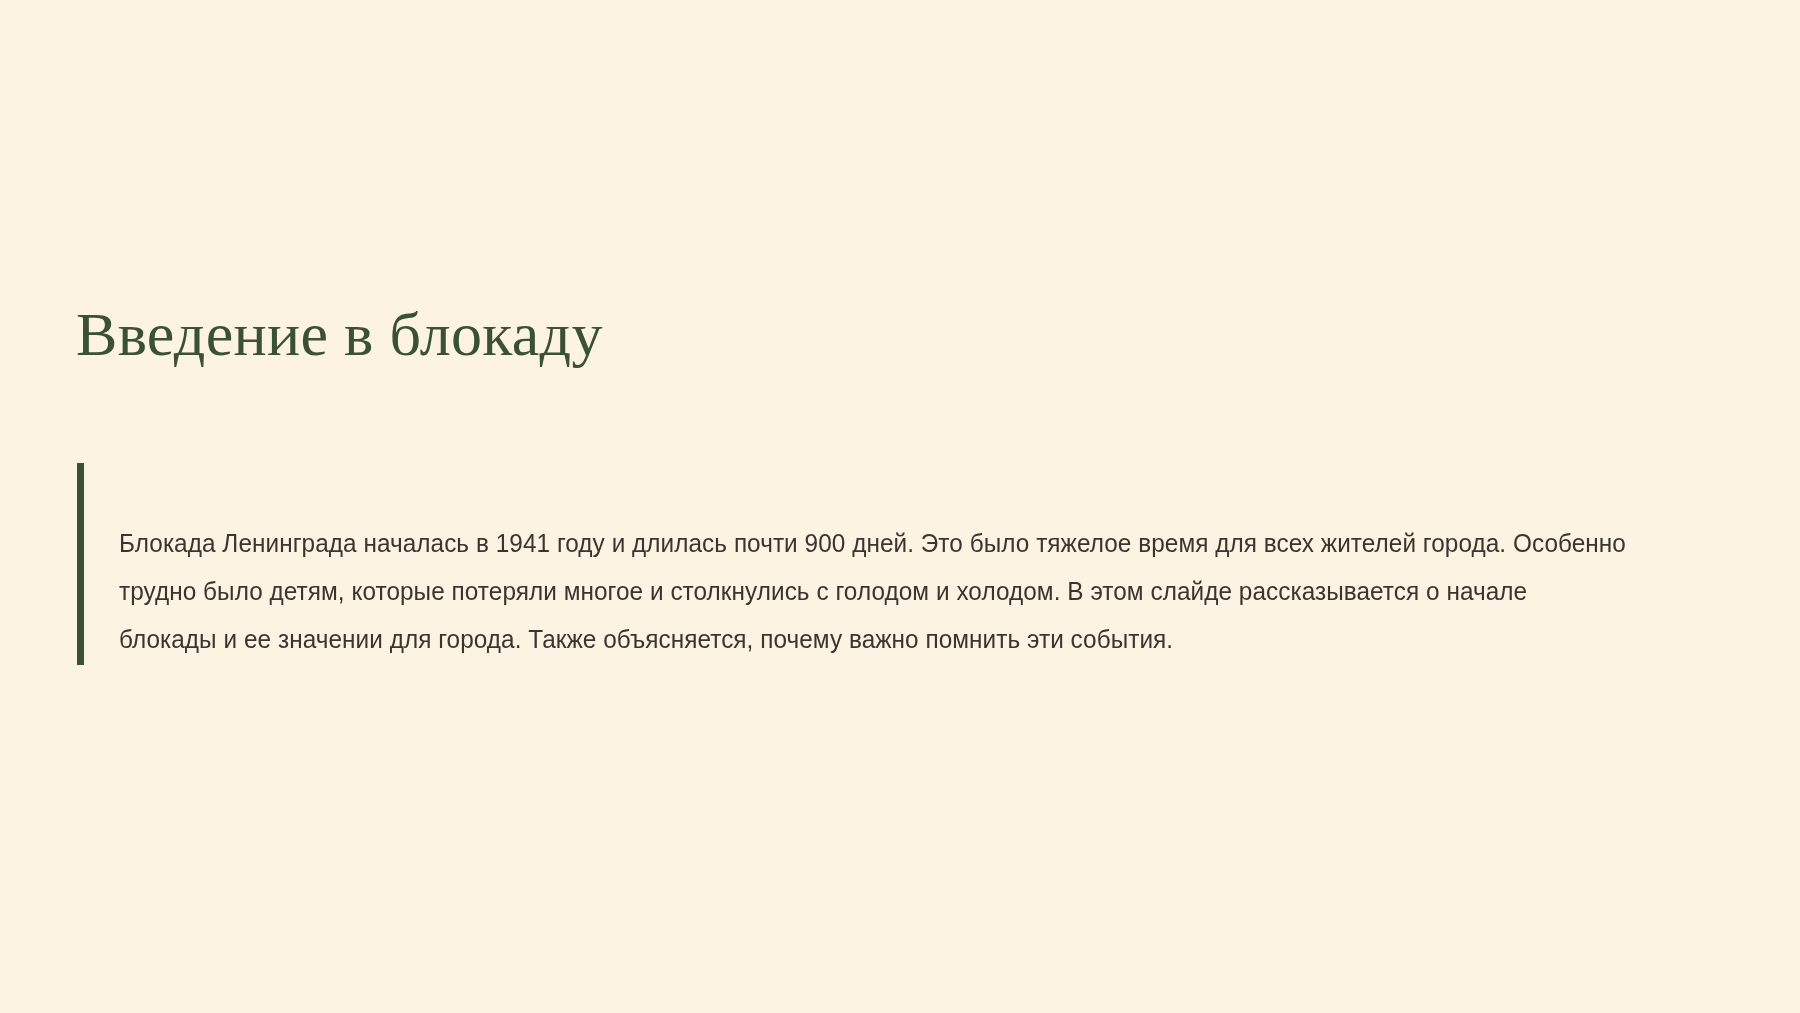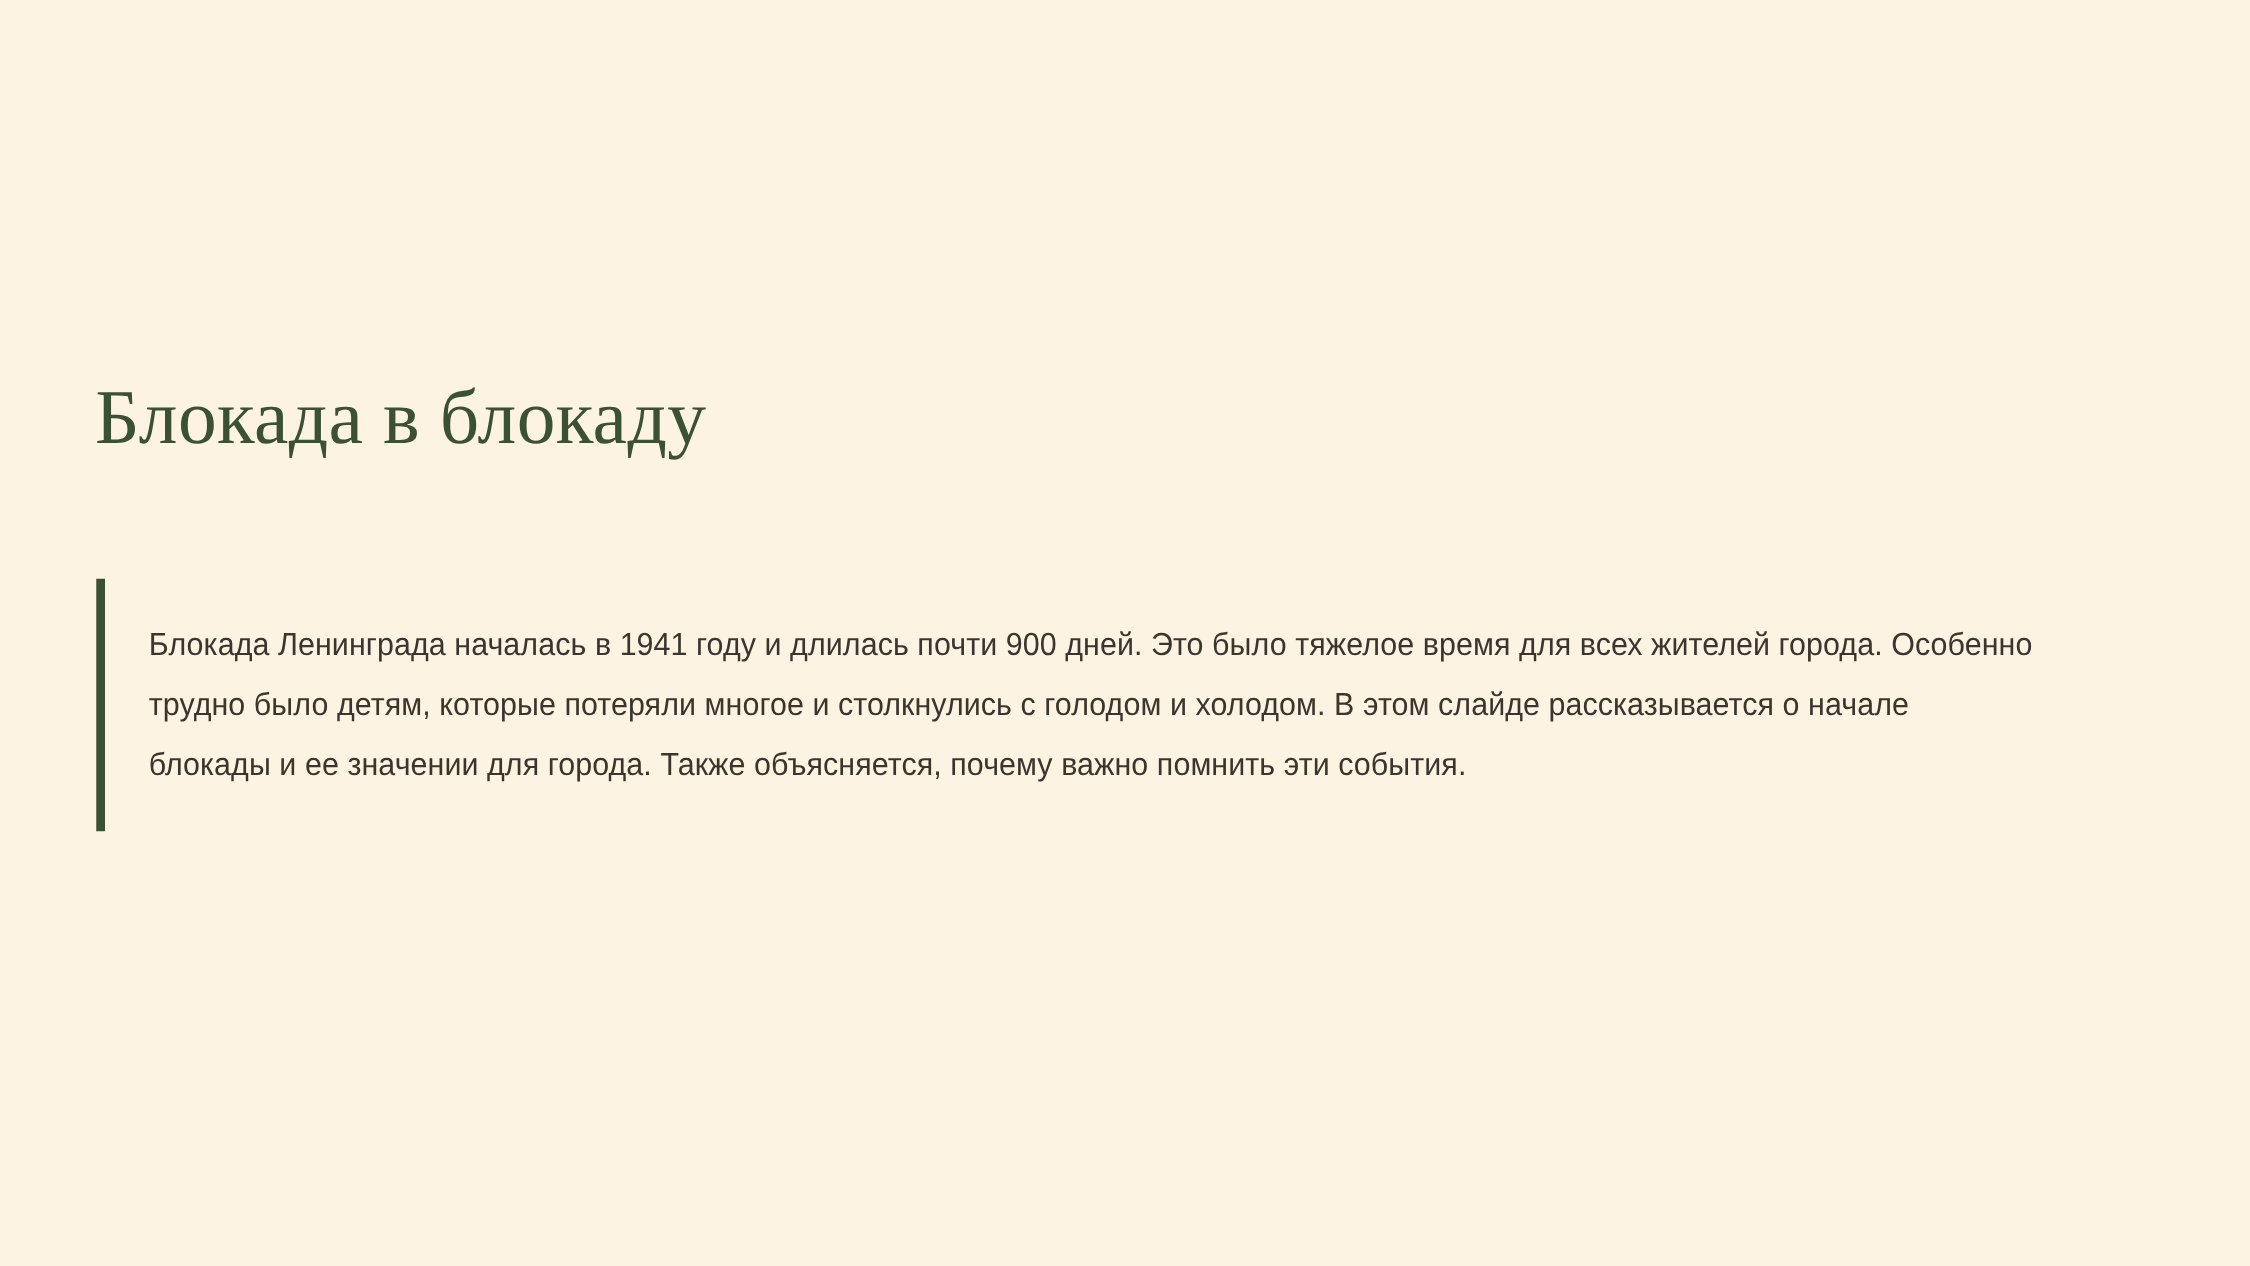--- a/index.html
+++ b/index.html
@@ -38,21 +38,21 @@
     white-space: nowrap;
   }
 
   
   #body-block {
     position: absolute;
     left: 77px;
     top: 463px;
     width: 1650px;
     display: flex;
-    align-items: center;
+    align-items: flex-end;
   }
 
   #accent-bar {
     flex: 0 0 auto;
     width: 7px;
     min-height: 202px;
     background: #3a5134;
     border-radius: 0;
   }
 
@@ -75,21 +75,21 @@
     max-width: 1580px;
     transform: scaleX(0.955);
     transform-origin: left top;
   }
 </style>
 </head>
 <body>
 
 <div id="slide">
 
-  <h1 id="slide-title">Блокада в блокаду</h1>
+  <h1 id="slide-title">Введение в блокаду</h1>
 
   <div id="body-block">
     <div id="accent-bar"></div>
     <div id="body-text-wrap">
       <p id="body-paragraph">Блокада Ленинграда началась в 1941 году и длилась почти 900 дней. Это было тяжелое время для всех жителей города. Особенно трудно было детям, которые потеряли многое и столкнулись с голодом и холодом. В этом слайде рассказывается о начале блокады и ее значении для города. Также объясняется, почему важно помнить эти события.</p>
     </div>
   </div>
 
 </div>
 

